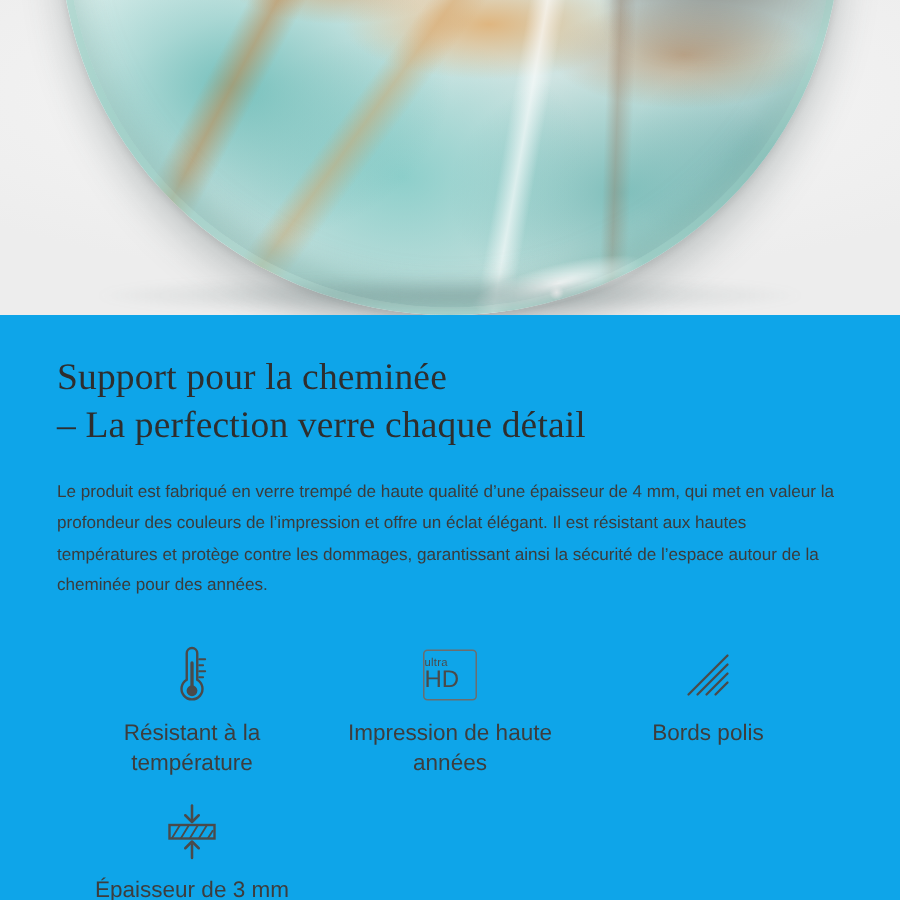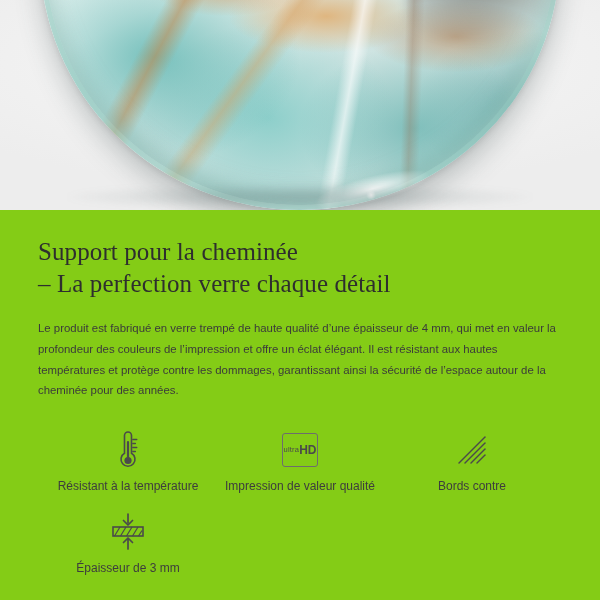--- a/index.html
+++ b/index.html
@@ -10,21 +10,21 @@
     width: 600px;
     height: 600px;
     background: #ffffff;
     font-family: "Liberation Sans", sans-serif;
     overflow: hidden;
   }
   .page {
     position: relative;
     width: 600px;
     height: 600px;
-    background: #84cc16;
+    background: #0ea5e9;
     overflow: hidden;
   }
 
   
   .hero {
     position: relative;
     width: 600px;
     height: 210px;
     background: #f2f2f2;
     overflow: hidden;
@@ -170,45 +170,46 @@
     justify-content: flex-start;
   }
   .feature-icon {
     height: 46px;
     display: flex;
     align-items: center;
     justify-content: center;
     margin-bottom: 6px;
   }
   .feature-label {
-    font-size: 12px;
+    font-size: 15px;
     color: #3d3d3d;
     text-align: center;
     line-height: 1.3;
   }
   svg { display: block; }
   .ultrahd {
     width: 34px;
     height: 32px;
     border: 1.6px solid #6d6d6d;
     border-radius: 3px;
     display: flex;
-    align-items: center;
+    flex-direction: column;
+    align-items: flex-start;
     justify-content: center;
     color: #4a4a4a;
   }
   .ultrahd .u1 {
     font-size: 7.5px;
     letter-spacing: 0.2px;
     line-height: 1;
     margin-bottom: 1px;
   }
   .ultrahd .u2 {
-    font-size: 12px;
-    font-weight: bold;
+    font-size: 16px;
+    font-weight: normal;
     line-height: 1;
   }
 </style>
 </head>
 <body>
 
 <div class="page">
 
   <div class="hero">
     <div class="hero-backdrop"></div>
@@ -247,35 +248,35 @@
         <div class="feature-label">Résistant à la température</div>
       </div>
 
       <div class="feature">
         <div class="feature-icon">
           <div class="ultrahd">
             <span class="u1">ultra</span>
             <span class="u2">HD</span>
           </div>
         </div>
-        <div class="feature-label">Impression de valeur qualité</div>
+        <div class="feature-label">Impression de haute années</div>
       </div>
 
 
 
       <div class="feature">
         <div class="feature-icon">
           <svg width="34" height="34" viewBox="0 0 34 34" fill="none">
             <path d="M4 30 30 4" stroke="#4a4a4a" stroke-width="1.5" stroke-linecap="round"></path>
             <path d="M10 30 30 10" stroke="#4a4a4a" stroke-width="1.5" stroke-linecap="round"></path>
             <path d="M16 30 30 16" stroke="#4a4a4a" stroke-width="1.5" stroke-linecap="round"></path>
             <path d="M22 30 30 22" stroke="#4a4a4a" stroke-width="1.5" stroke-linecap="round"></path>
           </svg>
         </div>
-        <div class="feature-label">Bords contre</div>
+        <div class="feature-label">Bords polis</div>
       </div>
 
       <div class="feature">
         <div class="feature-icon">
           <svg width="42" height="40" viewBox="0 0 42 40" fill="none">
             <path d="M21 2v9" stroke="#4a4a4a" stroke-width="1.7" stroke-linecap="round"></path>
             <path d="M16.5 8.5 21 13l4.5-4.5" stroke="#4a4a4a" stroke-width="1.7" stroke-linecap="round" stroke-linejoin="round" fill="none"></path>
             <rect x="6" y="15" width="30" height="9" stroke="#4a4a4a" stroke-width="1.6" fill="none"></rect>
             <path d="M7.5 24 13 15M13.5 24 19 15M19.5 24 25 15M25.5 24 31 15M31.5 24 35 18.5" stroke="#4a4a4a" stroke-width="1.2"></path>
             <path d="M21 37v-9" stroke="#4a4a4a" stroke-width="1.7" stroke-linecap="round"></path>

